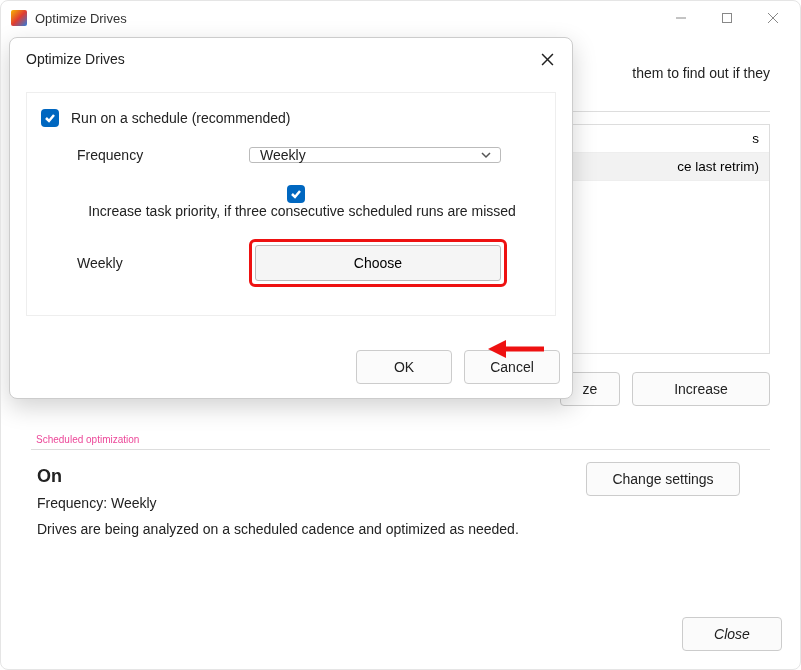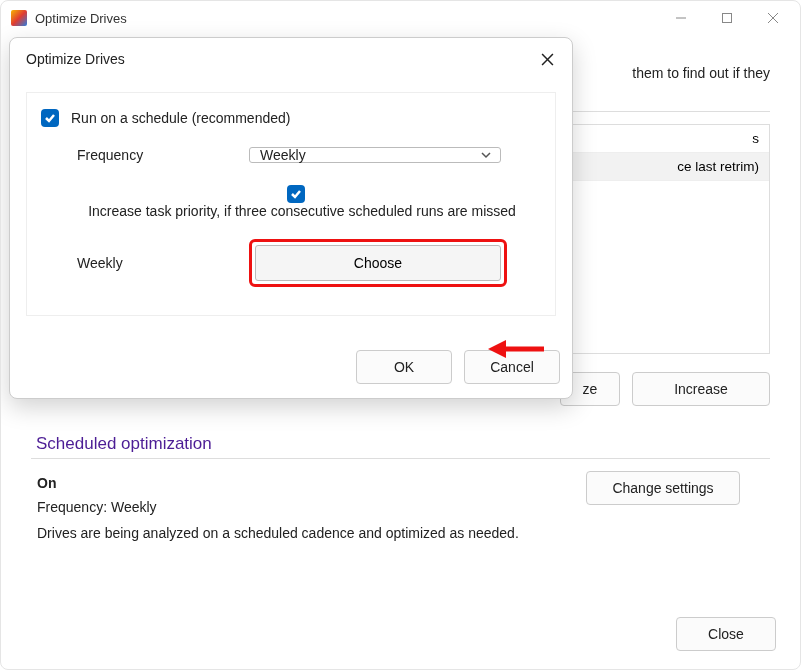--- a/index.html
+++ b/index.html
@@ -19,30 +19,30 @@
   .status-hr { border:none; border-top:1px solid #ddd; margin:0 0 12px 0;}
   
   .drive-box { border:1px solid #ddd; height:230px; padding:0; position:relative; margin-top:8px;}
   .drive-row { display:flex; padding:6px 10px; font-size:13.5px; border-bottom:1px solid #eee;}
   .drive-row.sel { background:#f2f2f2;}
   .drive-col { flex:1;}
   
   .action-row { display:flex; justify-content:flex-end; gap:12px; margin-top:18px;}
   .btn { height:34px; min-width:138px; border:1px solid #ccc; background:#fbfbfb; border-radius:4px; font-size:14px; color:#222; display:flex; align-items:center; justify-content:center;}
   
-  .section-title { font-size:17px; color:#4c1d95; margin:28px 0 2px 5px;}
+  .section-title { font-size:10px; color:#ec4899; margin:28px 0 2px 5px;}
   .section-hr { border:none; border-top:1px solid #ddd; margin:4px 0 16px 0;}
   
   .sched-block { padding:0 6px 0 6px;}
-  .sched-on { font-weight:600; font-size:14px; color:#222; margin-bottom:8px;}
+  .sched-on { font-weight:600; font-size:18px; color:#222; margin-bottom:8px;}
   .sched-text { font-size:14px; color:#222; margin-bottom:10px;}
   
   .change-btn-wrap { position:absolute; right:30px;}
   
-  .footer { position:absolute; bottom:18px; right:24px;}
+  .footer { position:absolute; bottom:18px; right:18px;font-style:italic;}
   .footer .btn{min-width:100px;}
   
   
   .modal { position:absolute; top:36px; left:8px; width:564px; background:#fff; border:1px solid #ccc; border-radius:8px; box-shadow:0 8px 24px rgba(0,0,0,0.18); z-index:10;}
   .modal-title { padding:12px 16px 6px 16px; font-size:14px; color:#222; display:flex; align-items:center;}
   .modal-title .spacer{flex:1;}
   .close-x { width:18px; height:18px; display:flex; align-items:center; justify-content:center; color:#222;}
   .close-x svg{width:13px; height:13px;}
   
   .modal-body { padding: 18px 16px 8px 16px;}

